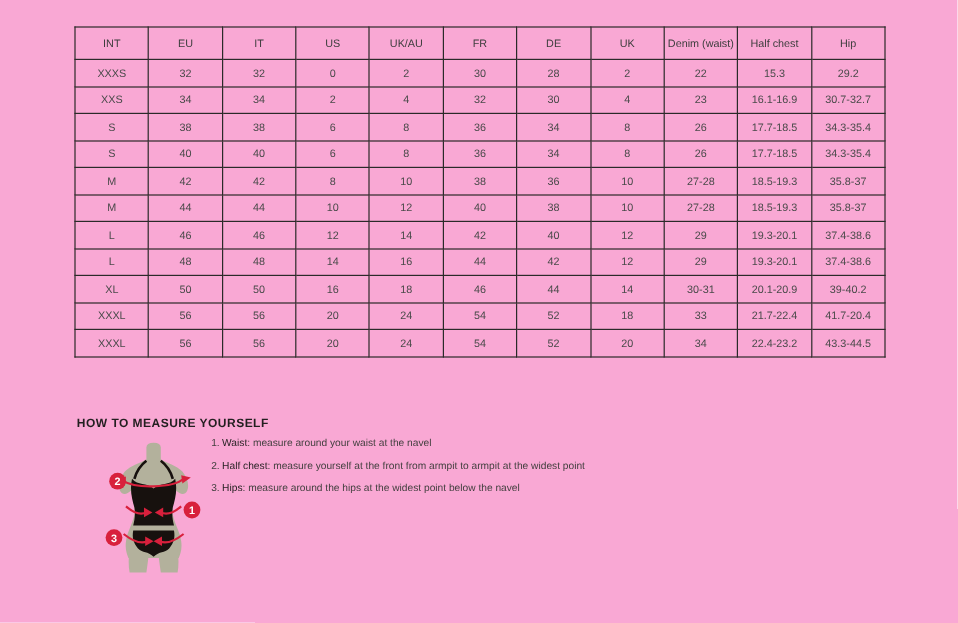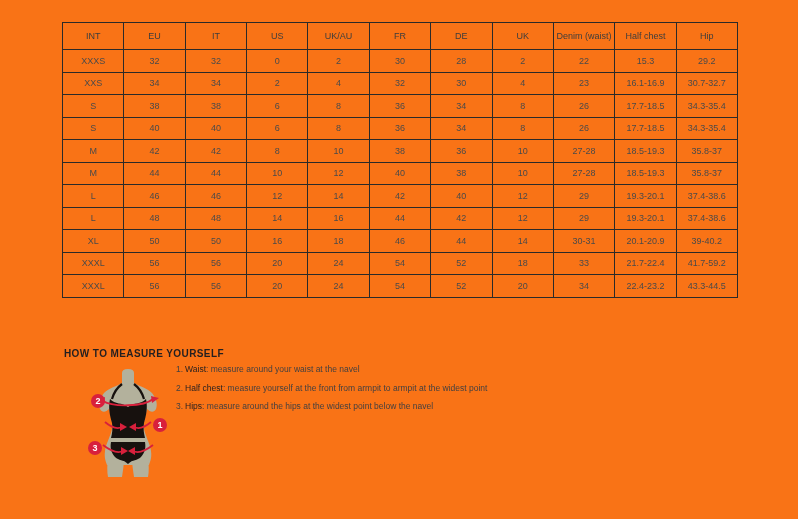--- a/index.html
+++ b/index.html
@@ -1,19 +1,19 @@
 <!DOCTYPE html>
 <html><head>
 <meta charset="utf-8">
 <style>
   html,body { margin:0; padding:0; background:#ffffff; }
   .page {
     position:relative;
     width:798px; height:519px;
-    background:#f97316;
+    background:#f9a8d4;
     font-family:"Liberation Sans", sans-serif;
     overflow:hidden;
   }
   table.size-chart {
     position:absolute;
     left:62px; top:22px;
     width:676px;
     border-collapse:collapse;
     table-layout:fixed;
   }
@@ -202,21 +202,21 @@
           <td>XXXL</td>
           <td>56</td>
           <td>56</td>
           <td>20</td>
           <td>24</td>
           <td>54</td>
           <td>52</td>
           <td>18</td>
           <td>33</td>
           <td>21.7-22.4</td>
-          <td>41.7-59.2</td>
+          <td>41.7-20.4</td>
         </tr>
         <tr>
           <td>XXXL</td>
           <td>56</td>
           <td>56</td>
           <td>20</td>
           <td>24</td>
           <td>54</td>
           <td>52</td>
           <td>20</td>

